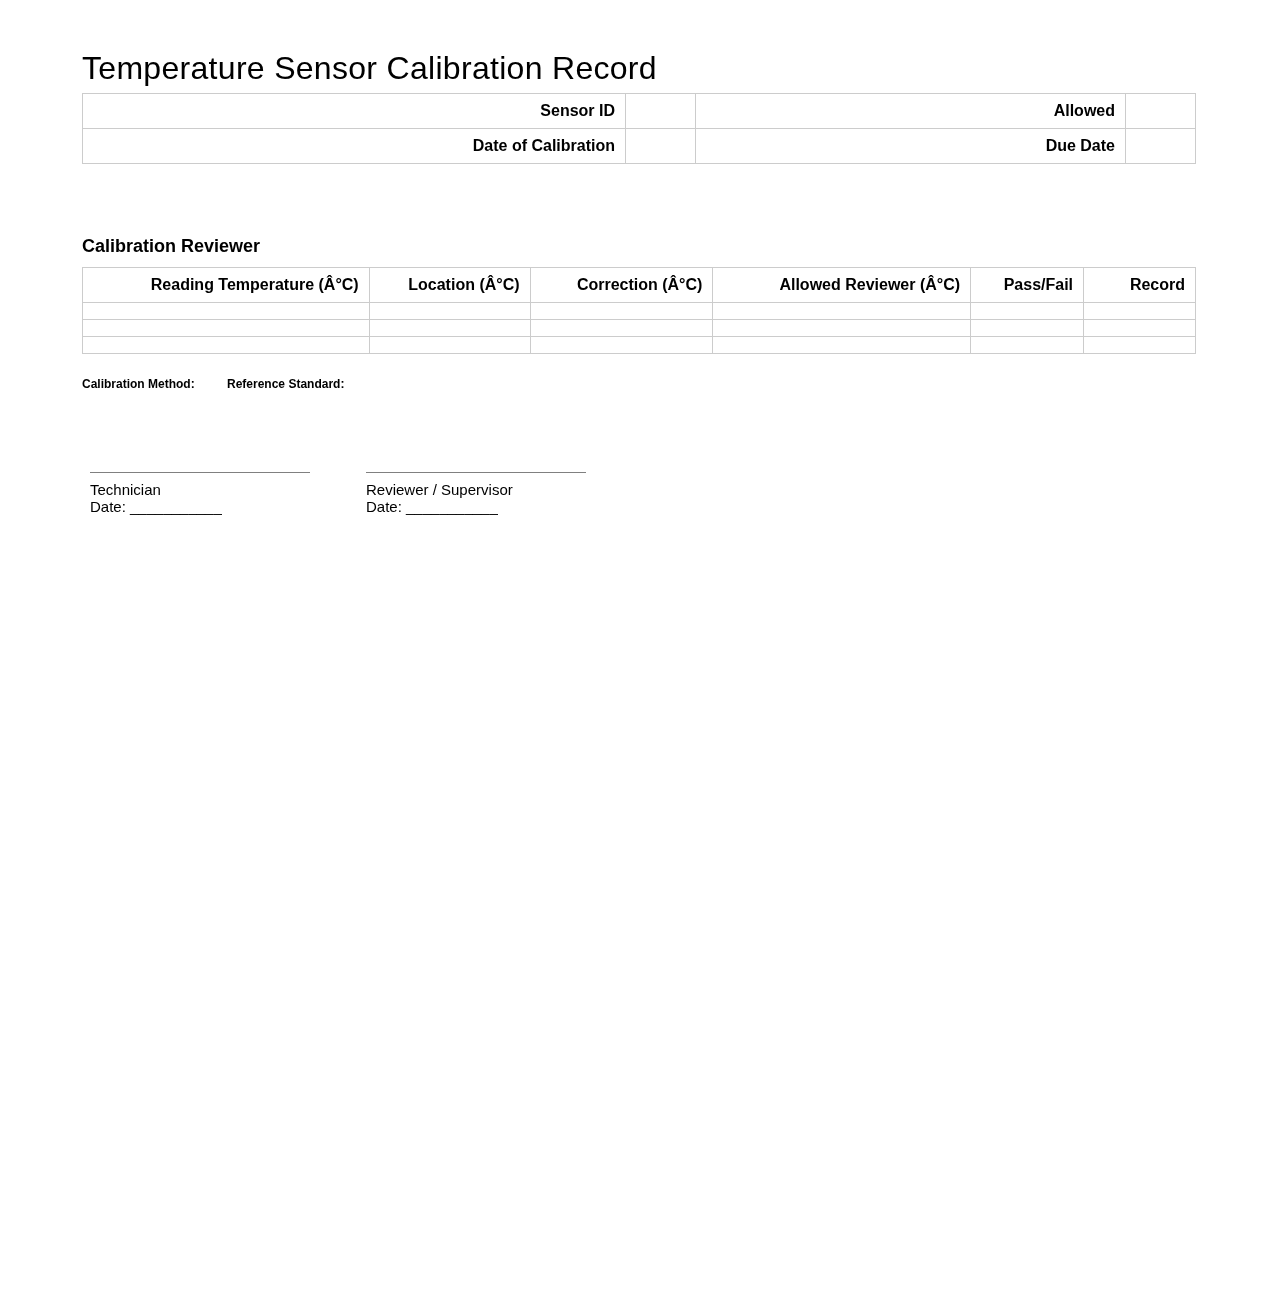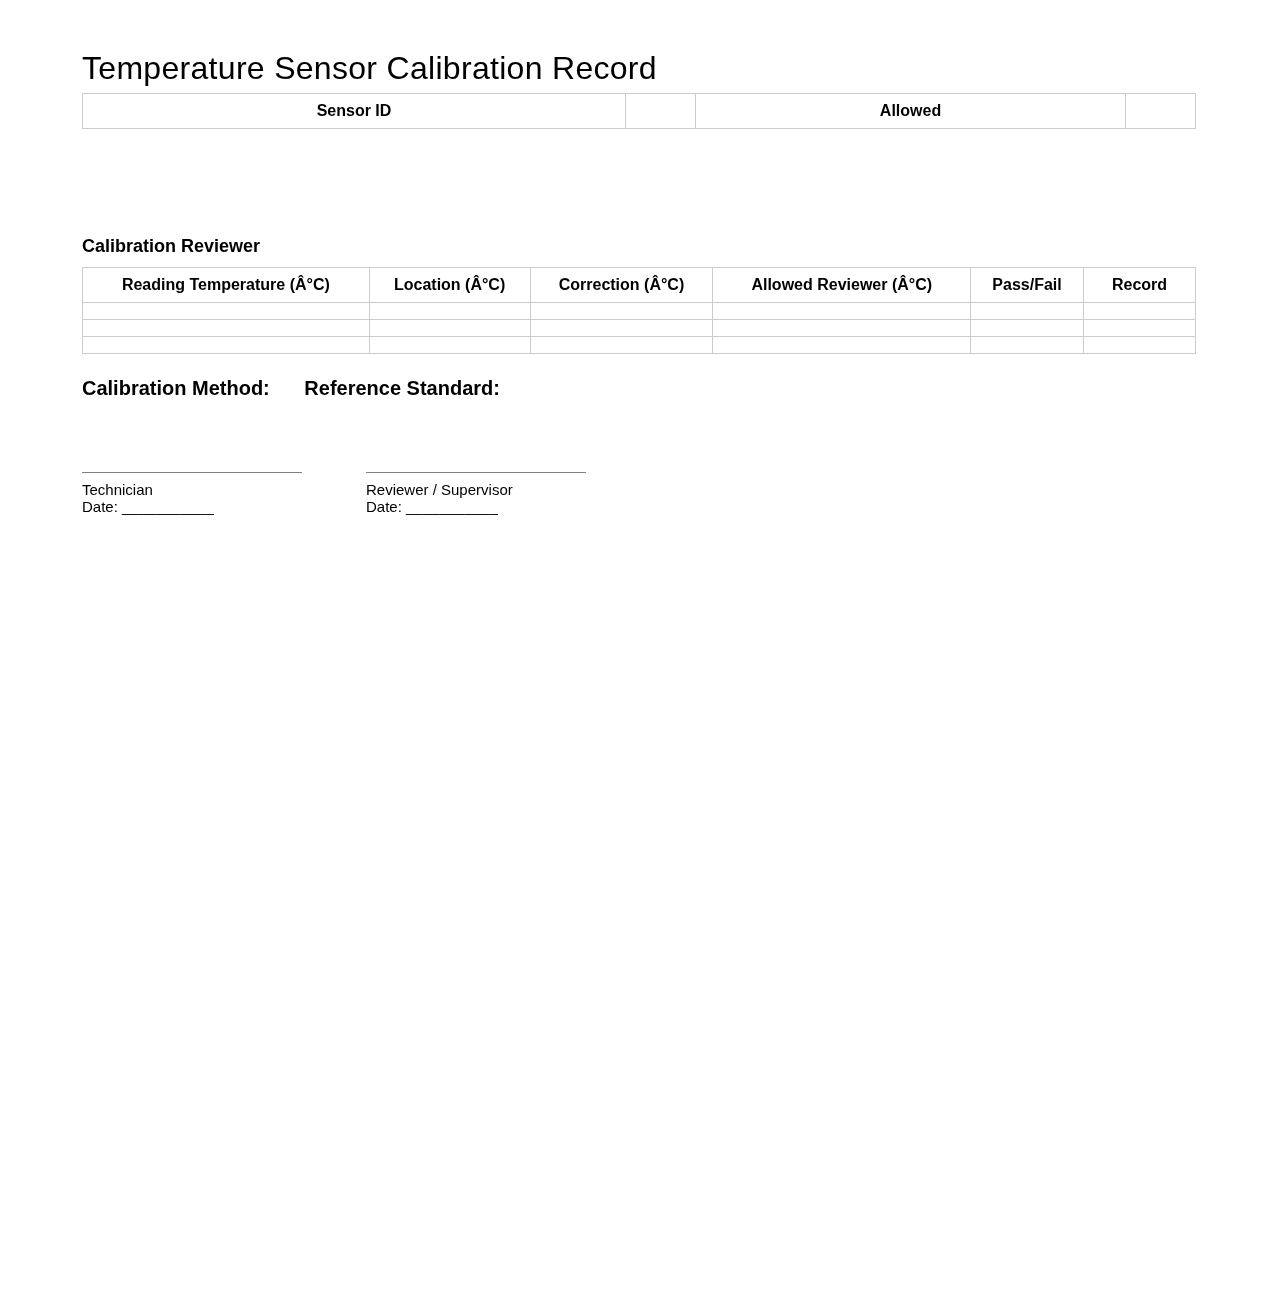--- a/index.html
+++ b/index.html
@@ -1,27 +1,27 @@
 <!DOCTYPE html>
 <html><head>
 <meta charset="utf-8">
 <style>
   html, body { margin: 0; padding: 0; background: #ffffff; }
   body { width: 1278px; height: 1300px; font-family: "Liberation Sans", sans-serif; color: #000; position: relative; }
   .page { position: absolute; left: 82px; top: 46px; width: 1114px; }
   h1 { margin: 0; font-size: 32px; font-weight: normal; line-height: 44px; letter-spacing: 0.3px; }
   table { border-collapse: collapse; width: 1114px; }
-  td, th { border: 1px solid #cccccc; font-size: 16px; font-weight: bold; text-align: center; padding: 0 10px; }
+  td, th { border: 1px solid #cccccc; font-size: 16px; font-weight: bold; text-align: right; padding: 0 10px; }
   .info { margin-top: 3px; }
   .info td { height: 34px; }
   h2 { margin: 0; font-size: 18px; font-weight: bold; position: absolute; top: 190px; left: 0; }
   .results { position: absolute; top: 221px; left: 0; }
   .results th { height: 34px; }
   .results td { height: 16px; padding: 0; }
-  .meta { position: absolute; top: 331px; left: 0; font-size: 20px; font-weight: bold; }
+  .meta { position: absolute; top: 331px; left: 0; font-size: 12px; font-weight: bold; }
   .meta span { margin-right: 29px; }
   .sig { position: absolute; top: 426px; width: 220px; font-size: 15px; line-height: 17px; }
   .sig .line { border-top: 1px solid #808080; height: 8px; }
 </style>
 </head>
 <body>
 
 <div class="page">
   <h1>Temperature Sensor Calibration Record</h1>
 
@@ -30,20 +30,26 @@
         <col style="width:543px">
         <col style="width:70px">
         <col style="width:430px">
         <col style="width:70px">
       </colgroup>
     <tbody>
         <tr>
       <td>Sensor ID</td>
       <td></td>
       <td>Allowed</td>
+      <td></td>
+    </tr>
+    <tr>
+      <td>Date of Calibration</td>
+      <td></td>
+      <td>Due Date</td>
       <td></td>
     </tr>
   </tbody>
     </table>
 
   <h2>Calibration Reviewer</h2>
 
   <table class="results">
     <colgroup>
         <col style="width:287px">
@@ -87,21 +93,21 @@
       <td></td>
     </tr>
   </tbody>
     </table>
 
   <div class="meta">
     <span>Calibration Method:</span>
     <span>Reference Standard:</span>
   </div>
 
-  <div class="sig" style="left:0">
+  <div class="sig" style="left:8px">
     <div class="line"></div>
     <div>Technician</div>
     <div>Date: ___________</div>
   </div>
   <div class="sig" style="left:284px">
     <div class="line"></div>
     <div>Reviewer / Supervisor</div>
     <div>Date: ___________</div>
   </div>
 </div>

